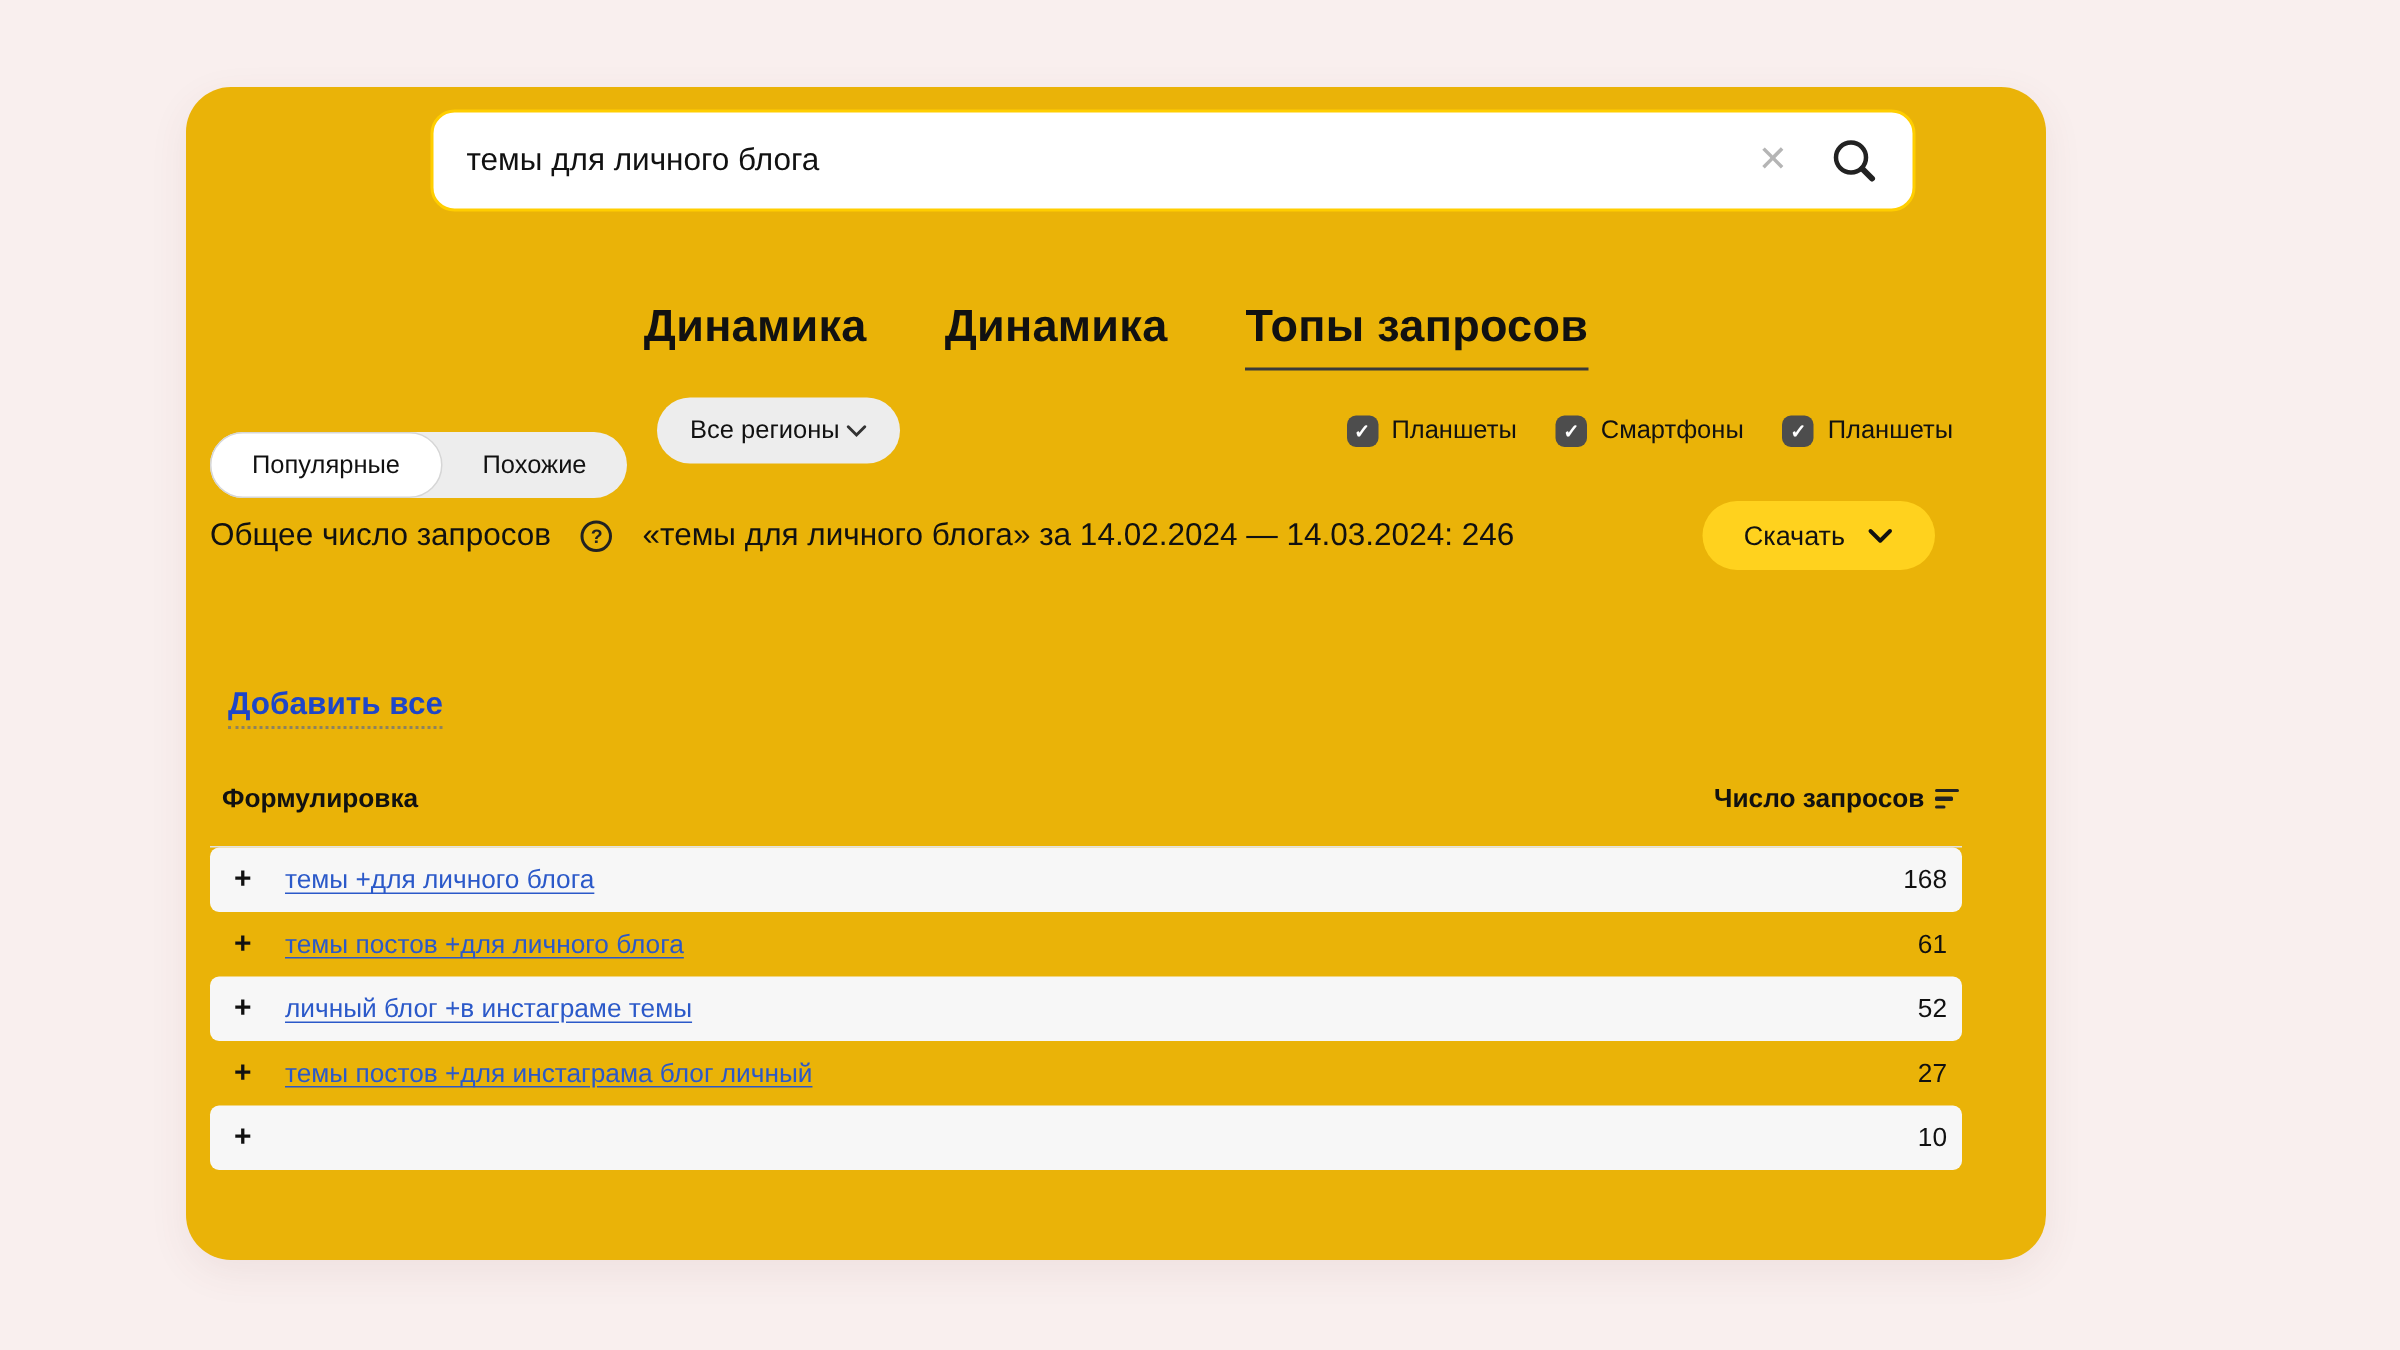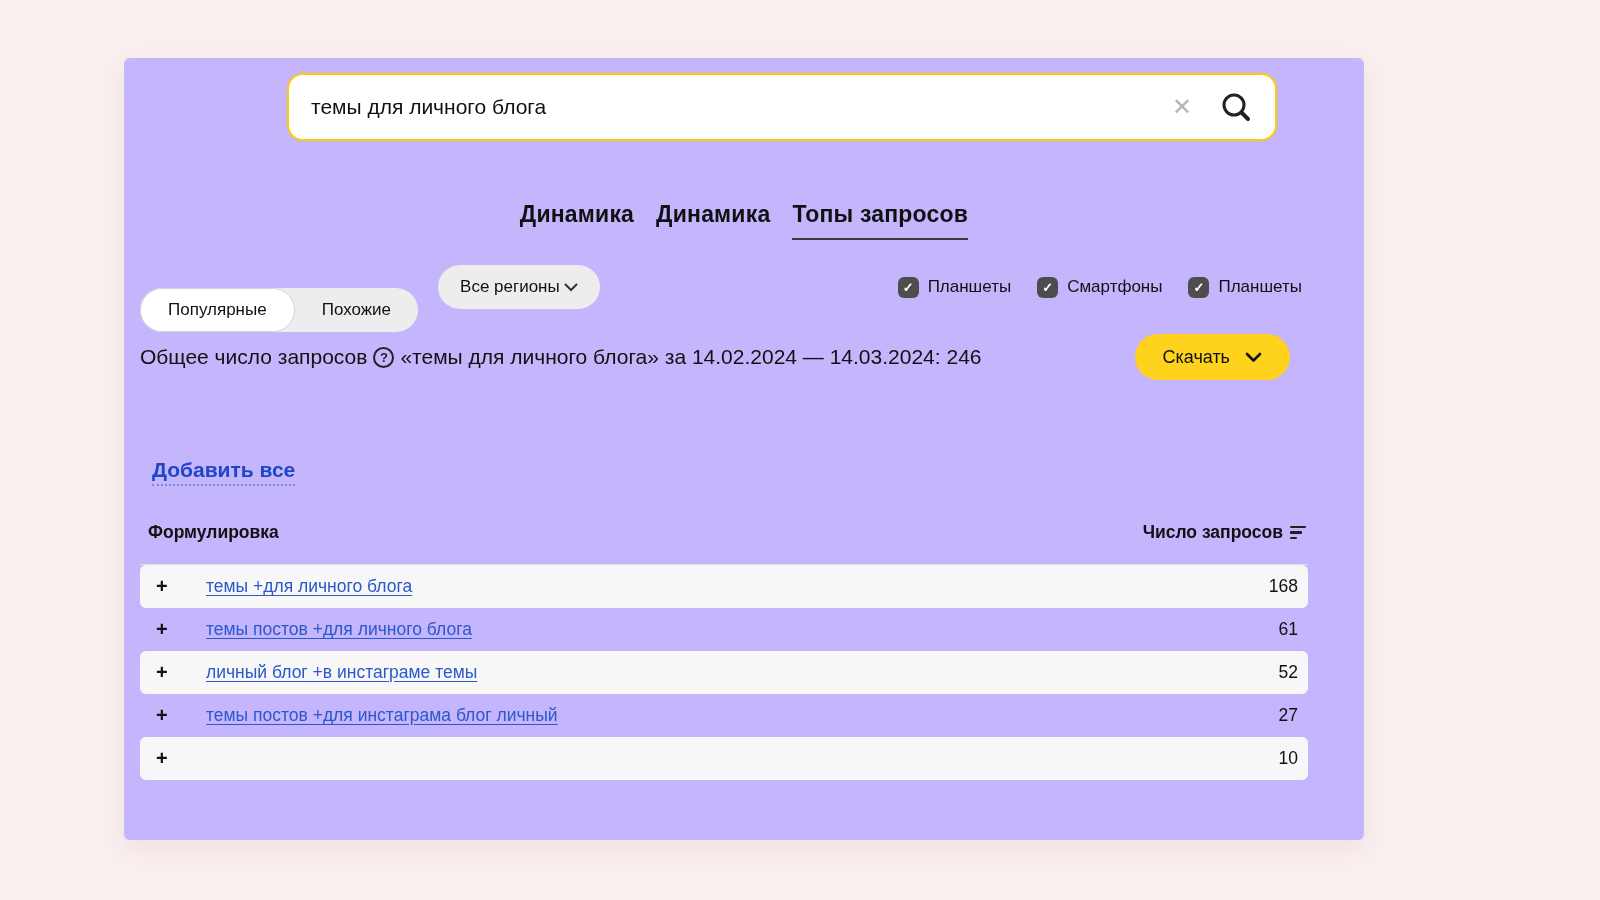--- a/index.html
+++ b/index.html
@@ -6,21 +6,21 @@
   html,body { width:1600px; height:900px; }
   body {
     background:#f9efee;
     font-family:"Liberation Sans", sans-serif;
     color:#111;
     position:relative;
     overflow:hidden;
   }
   .card {
     position:absolute; left:124px; top:58px; width:1240px; height:782px;
-    background:#c4b5fd; border-radius:6px;
+    background:#eab308; border-radius:30px;
     box-shadow:0 8px 26px rgba(120,70,60,.08);
   }
 
   
   .searchbar {
     position:absolute; left:163px; top:15px; width:990px; height:68px;
     border:2px solid #ffce00; border-radius:16px;
     display:flex; align-items:center; background:#fff;
   }
   .searchbar input {
@@ -30,22 +30,22 @@
   }
   .clear-x {
     color:#b5b5b5; font-size:24px; line-height:1; margin:0 22px 0 0;
     cursor:pointer; user-select:none; font-weight:400;
   }
   .loupe { margin:0 22px 0 6px; cursor:pointer; display:flex; align-items:center; }
 
   
   .tabs {
     position:absolute; top:143px; left:0; right:0;
-    display:flex; justify-content:center; gap:22px;
-    font-size:23px; font-weight:600; letter-spacing:.2px;
+    display:flex; justify-content:center; gap:52px;
+    font-size:30px; font-weight:600; letter-spacing:.2px;
   }
   .tab { cursor:pointer; padding-bottom:10px; }
   .tab.active { border-bottom:2px solid #3a3a3a; }
 
   
   .filter-row {
     position:absolute; top:207px; left:16px; right:62px;
     display:flex; align-items:center; height:44px;
   }
   .segmented {
@@ -68,21 +68,21 @@
     width:21px; height:21px; background:#4d4d4d; border-radius:6px;
     display:flex; align-items:center; justify-content:center;
     color:#fff; font-size:13px; font-weight:700; cursor:pointer;
   }
 
   
   .summary-row {
     position:absolute; top:276px; left:16px; right:74px;
     display:flex; align-items:center;
   }
-  .summary-text { display:flex; align-items:center; gap:6px; font-size:21px; }
+  .summary-text { display:flex; align-items:center; gap:20px; font-size:21px; }
   .help-icon {
     width:21px; height:21px; border:2px solid #222; border-radius:50%;
     display:inline-flex; align-items:center; justify-content:center;
     font-size:13px; font-weight:700; color:#222; cursor:pointer; flex:none;
   }
   .download-btn {
     margin-left:auto; background:#ffd21e; border:none; border-radius:24px;
     height:46px; padding:0 28px; display:flex; align-items:center; gap:15px;
     font-family:"Liberation Sans", sans-serif; font-size:18px; color:#111;
     cursor:pointer;
@@ -107,21 +107,21 @@
   .sort-icon i:nth-child(1){ width:16px; }
   .sort-icon i:nth-child(2){ width:12px; }
   .sort-icon i:nth-child(3){ width:7px; }
   .row {
     display:flex; align-items:center; height:43px;
     padding:0 10px 0 16px; font-size:17.5px; border-radius:6px;
   }
   .row:nth-child(even) { background:#f7f7f7; }
   .plus { font-size:20px; font-weight:700; color:#111; cursor:pointer; width:18px; }
   .phrase {
-    margin-left:32px; color:#2b59c9; text-decoration:underline;
+    margin-left:16px; color:#2b59c9; text-decoration:underline;
     text-underline-offset:3px; cursor:pointer;
   }
   .count { margin-left:auto; color:#111; }
 </style>
 </head>
 <body>
 
 <div class="card">
 
   <div class="searchbar">

